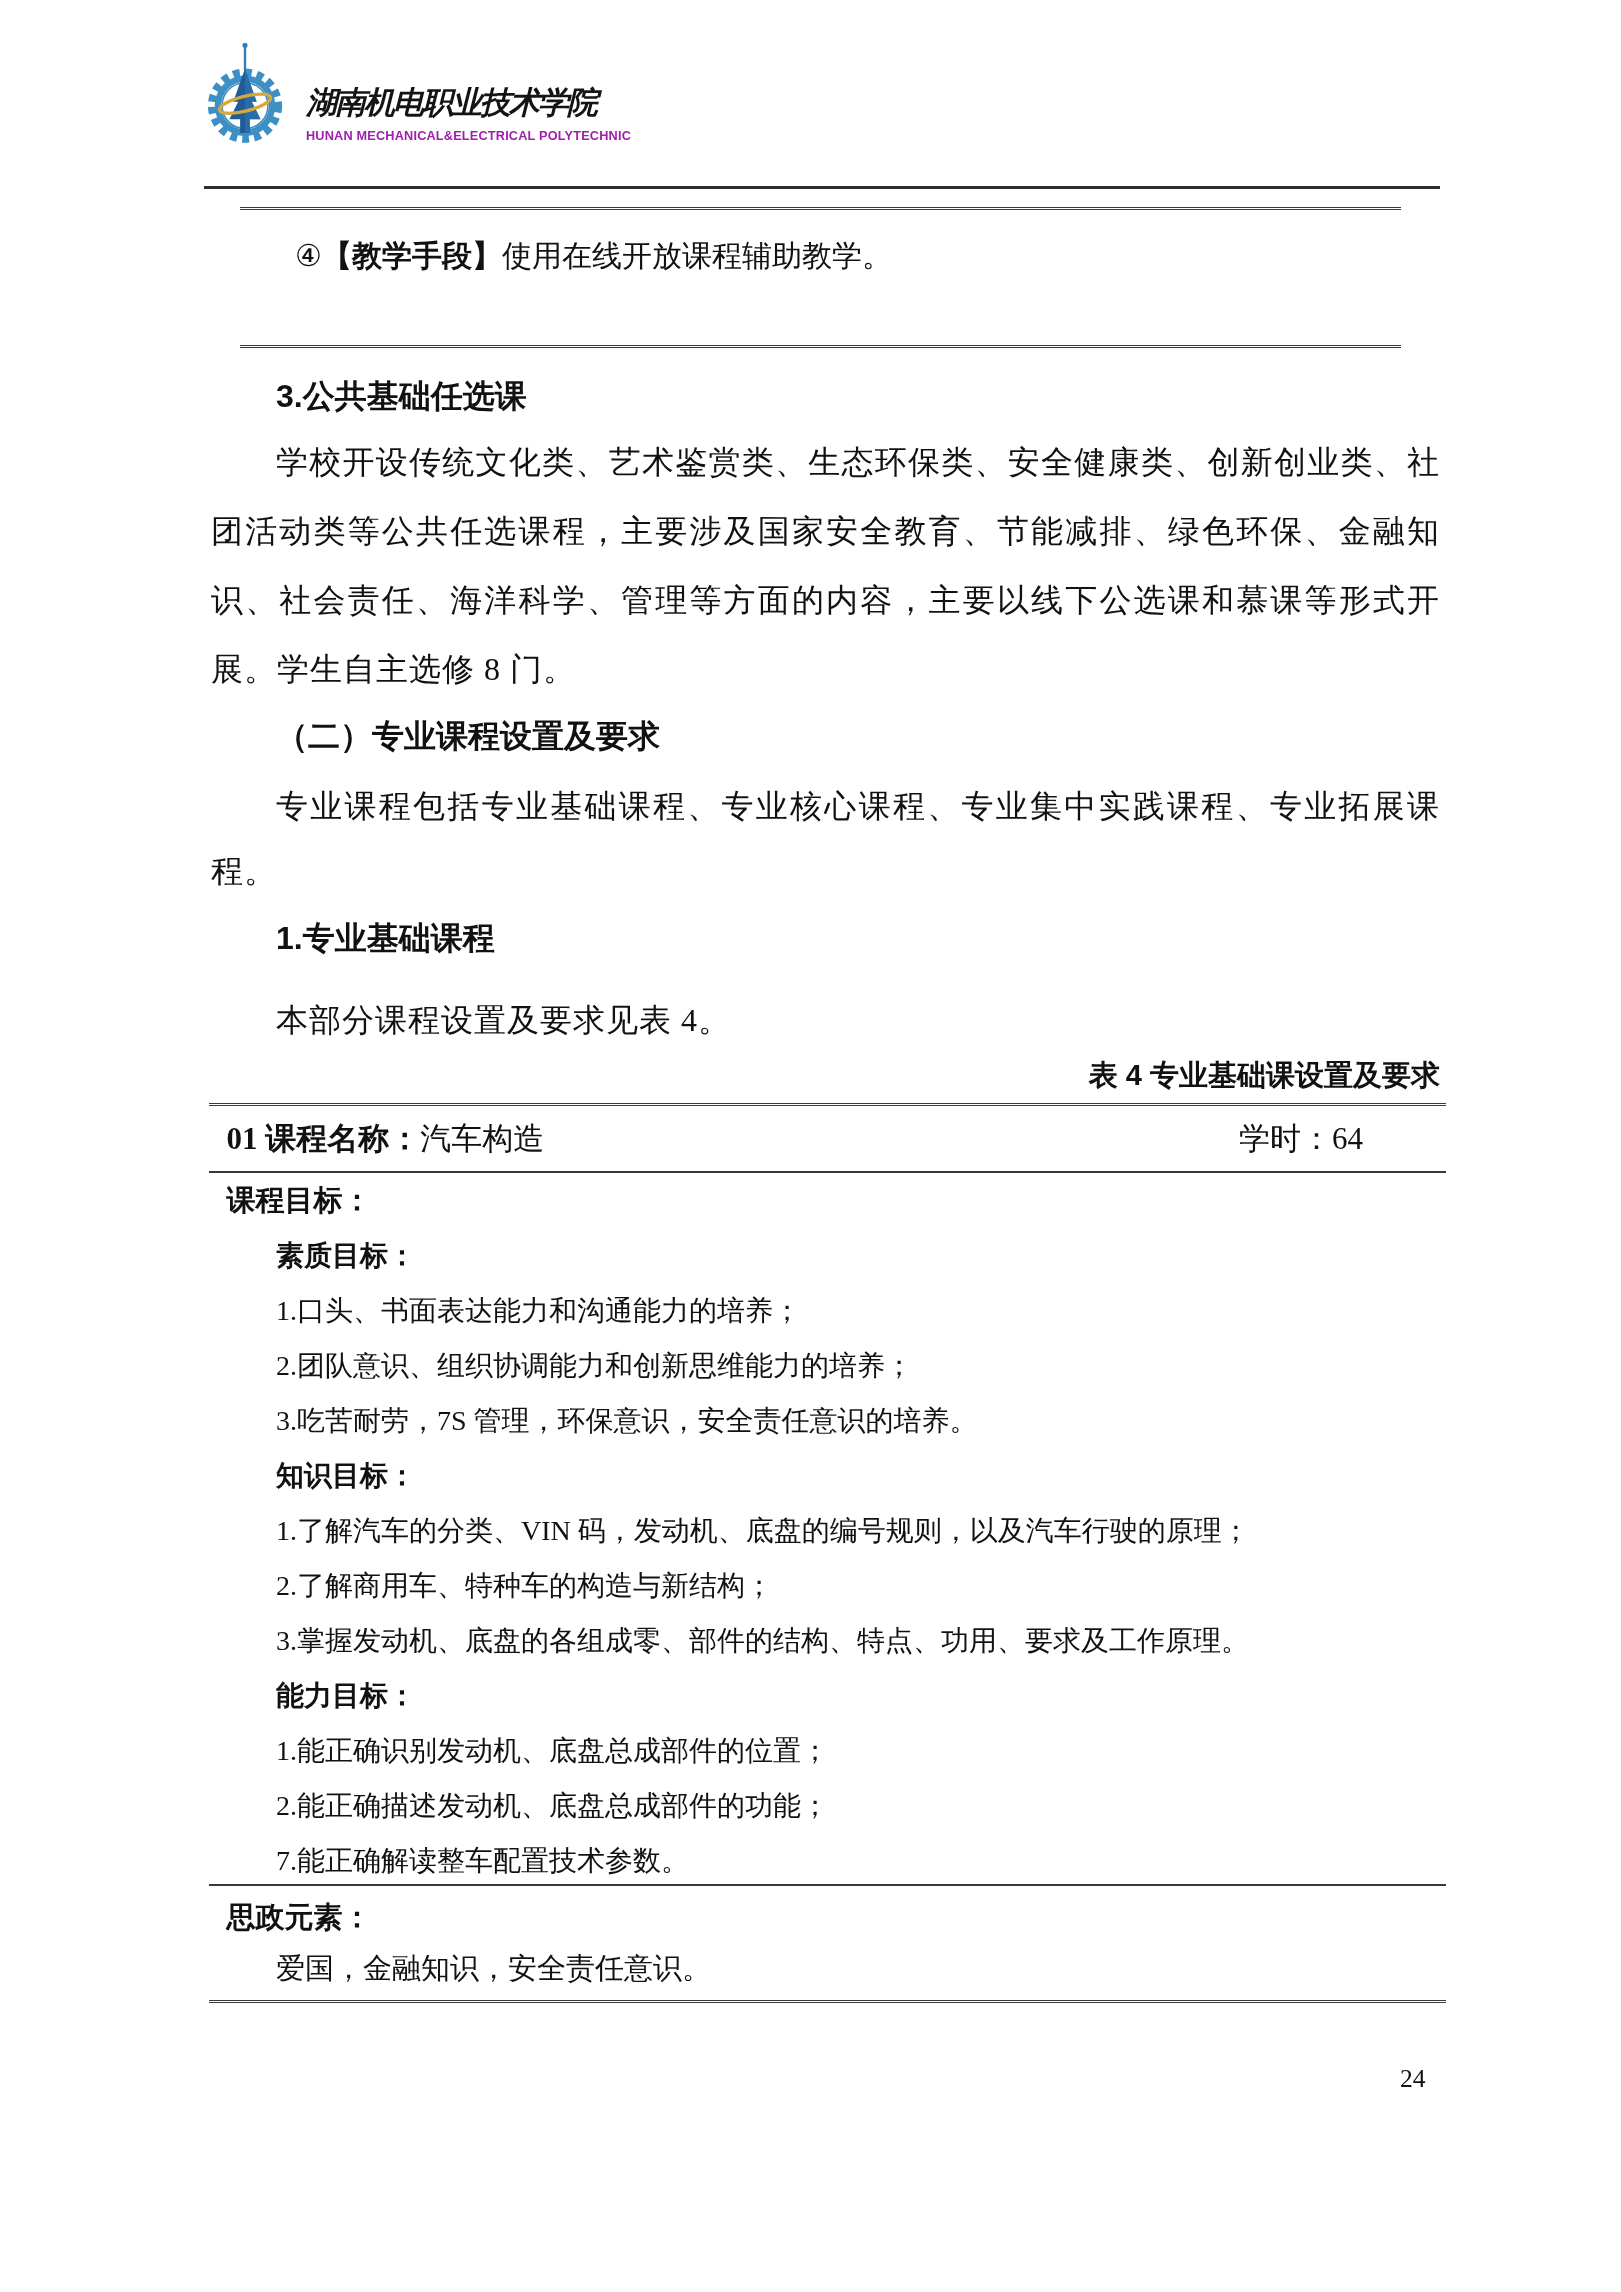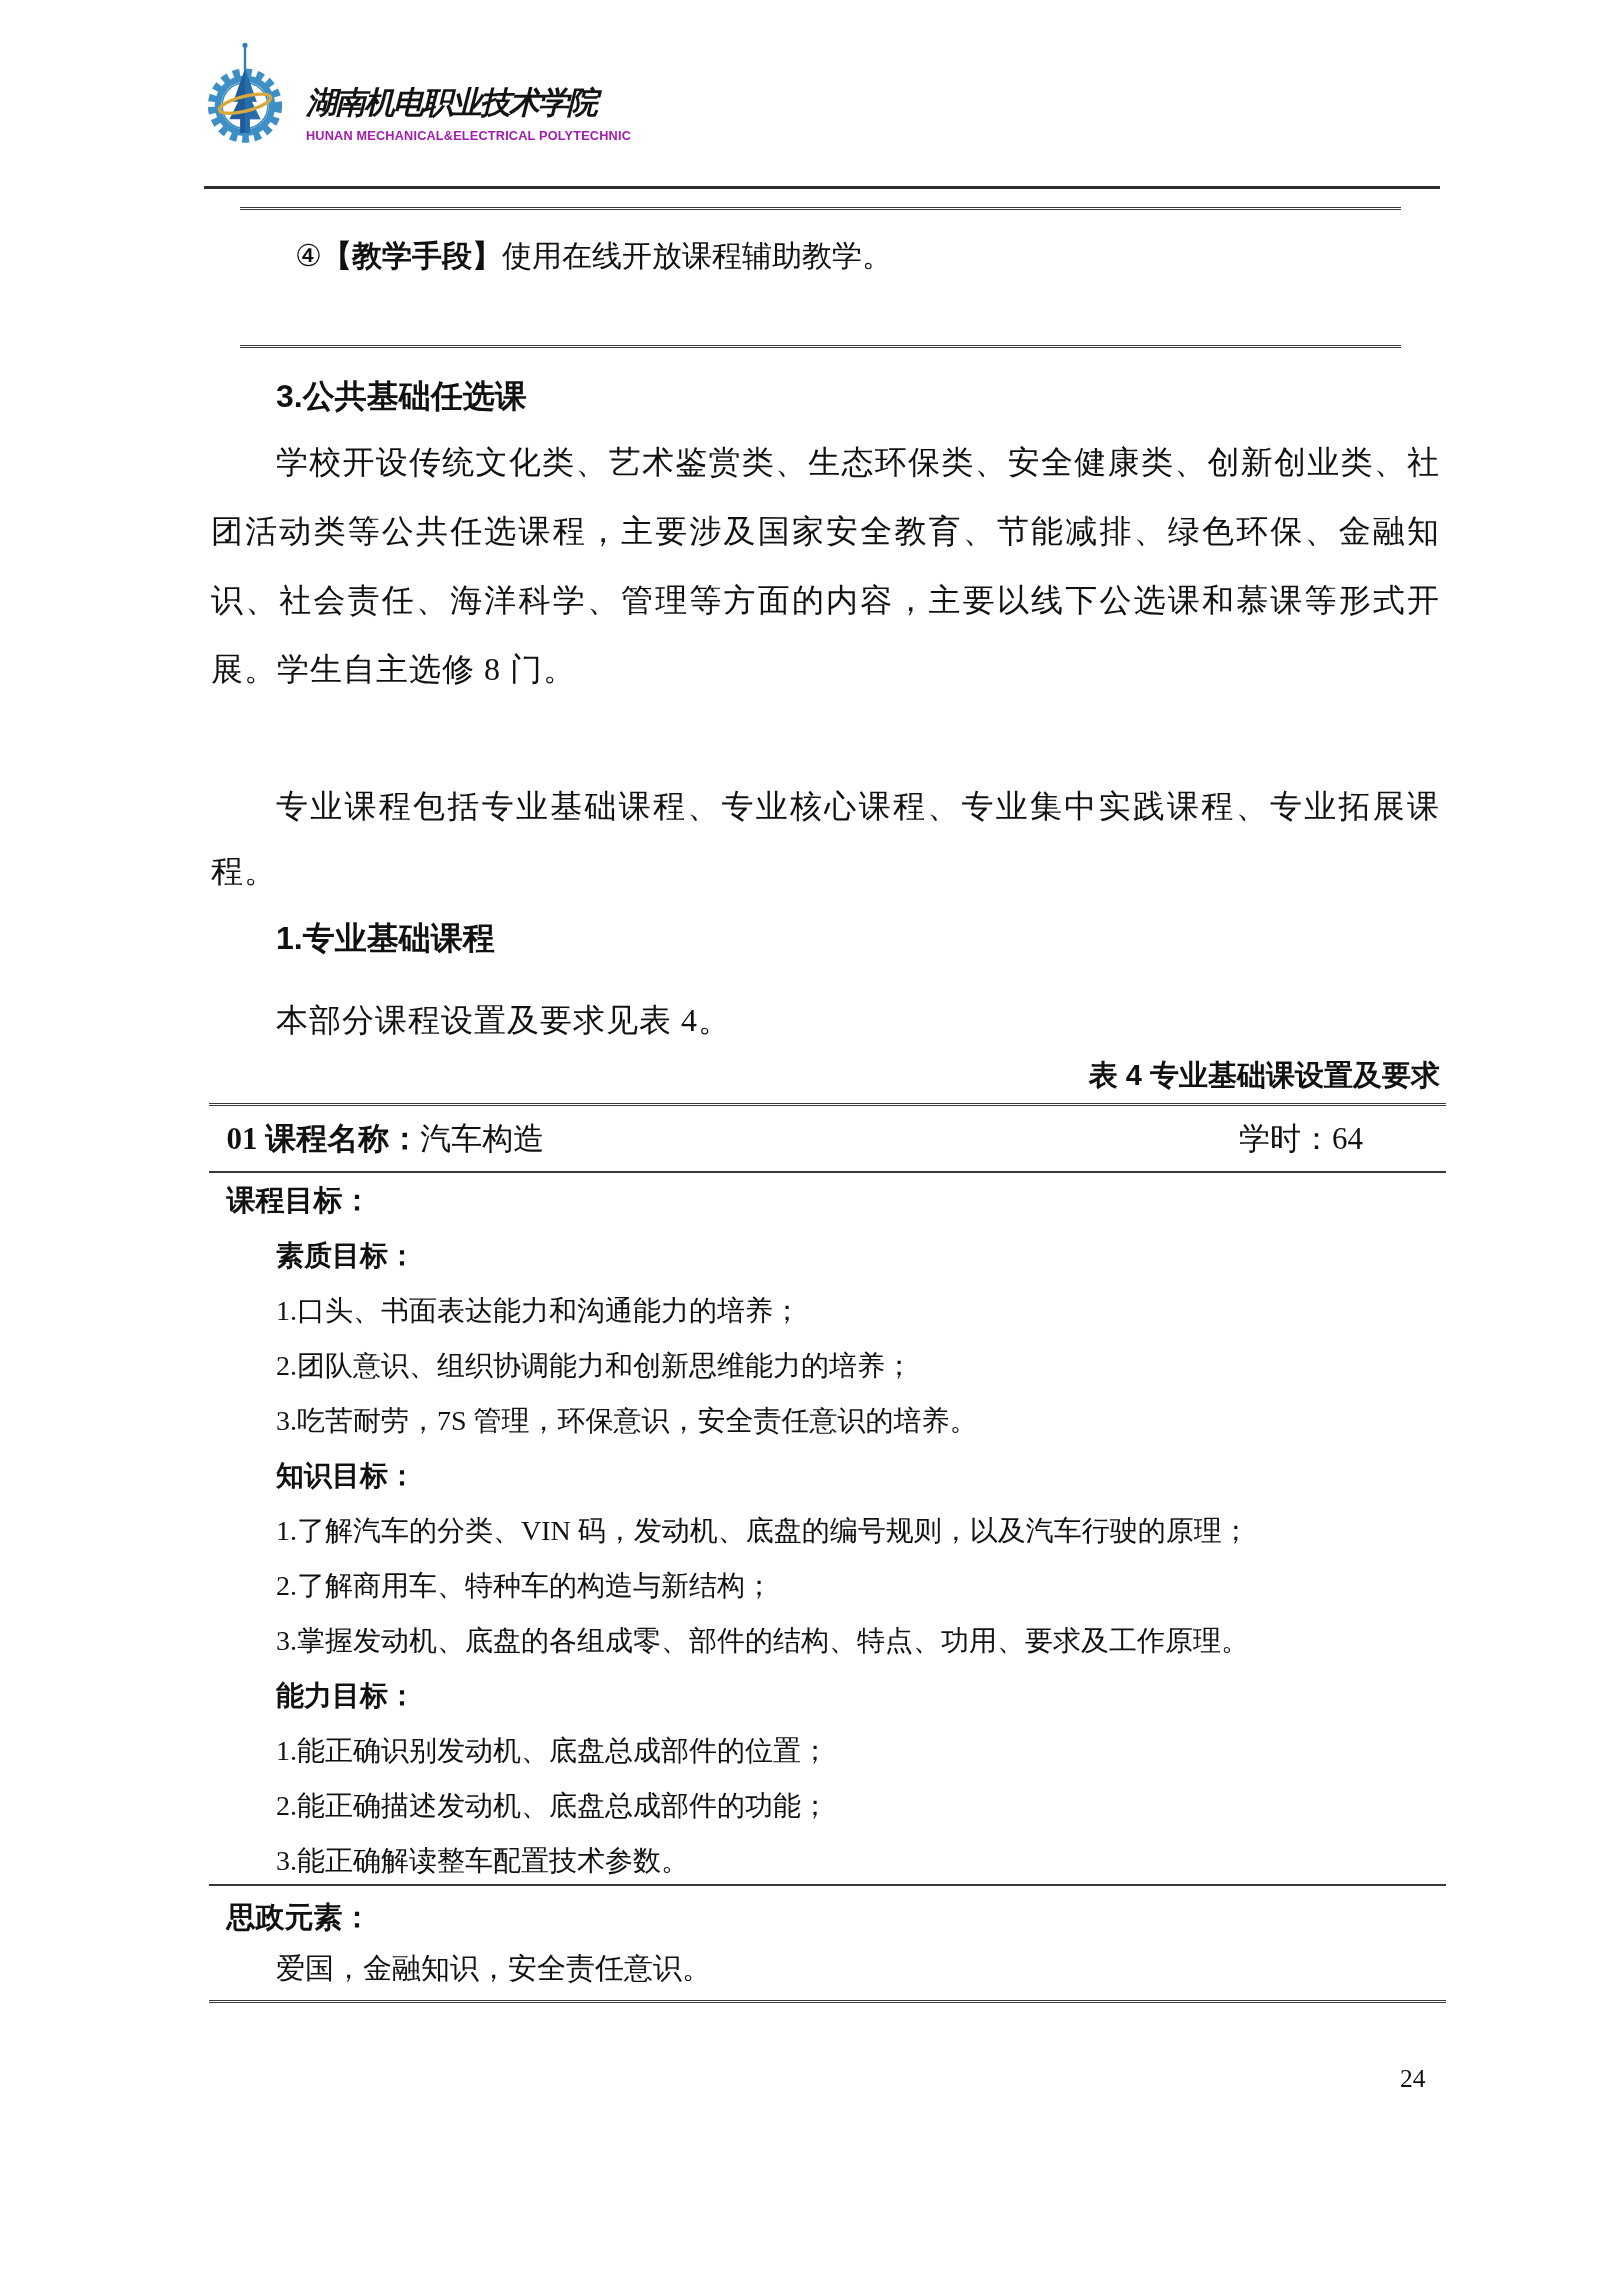--- a/index.html
+++ b/index.html
@@ -120,20 +120,21 @@
   <div class="cont-table">
     <div class="cont-line">
       <span>④</span><span class="b">【教学手段】</span><span>使用在线开放课程辅助教学。</span>
     </div>
   </div>
 
   <div class="blk h-bold" style="top:377px;">3.公共基础任选课</div>
 
   <div class="blk para lh70" style="top:428px;font-family:Liberation Serif, serif;">学校开设传统文化类、艺术鉴赏类、生态环保类、安全健康类、创新创业类、社团活动类等公共任选课程，主要涉及国家安全教育、节能减排、绿色环保、金融知识、社会责任、海洋科学、管理等方面的内容，主要以线下公选课和慕课等形式开展。学生自主选修 8 门。</div>
 
+  <div class="blk h-bold" style="top:717px;">（二）专业课程设置及要求</div>
 
   <div class="blk para lh66" style="top:774px;">专业课程包括专业基础课程、专业核心课程、专业集中实践课程、专业拓展课程。</div>
 
   <div class="blk h-bold" style="top:919px;">1.专业基础课程</div>
 
   <div class="blk para lh66" style="top:988px;">本部分课程设置及要求见表 4。</div>
 
   <div class="t4-title">表 4 专业基础课设置及要求</div>
 
   <div class="table4">
@@ -157,21 +158,21 @@
       <div class="t4-item">3.吃苦耐劳，7S 管理，环保意识，安全责任意识的培养。</div>
 
       <div class="t4-group-title">知识目标：</div>
       <div class="t4-item">1.了解汽车的分类、VIN 码，发动机、底盘的编号规则，以及汽车行驶的原理；</div>
       <div class="t4-item">2.了解商用车、特种车的构造与新结构；</div>
       <div class="t4-item">3.掌握发动机、底盘的各组成零、部件的结构、特点、功用、要求及工作原理。</div>
 
       <div class="t4-group-title">能力目标：</div>
       <div class="t4-item">1.能正确识别发动机、底盘总成部件的位置；</div>
       <div class="t4-item">2.能正确描述发动机、底盘总成部件的功能；</div>
-      <div class="t4-item">3.能正确解读整车配置技术参数。</div>
+      <div class="t4-item">7.能正确解读整车配置技术参数。</div>
     </div>
 
     <div class="t4-ideology">
       <div class="t4-label">思政元素：</div>
       <div class="t4-item">爱国，金融知识，安全责任意识。</div>
     </div>
 
   </div>
 
   <div class="page-num">24</div>

